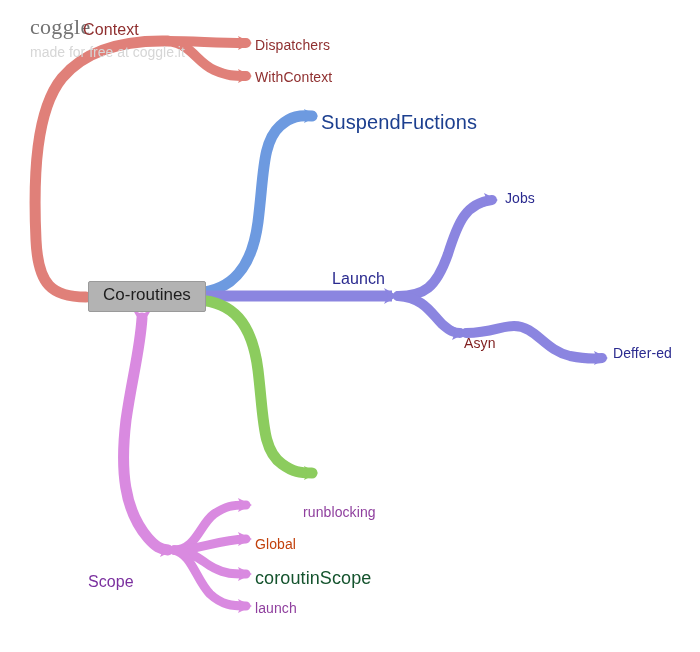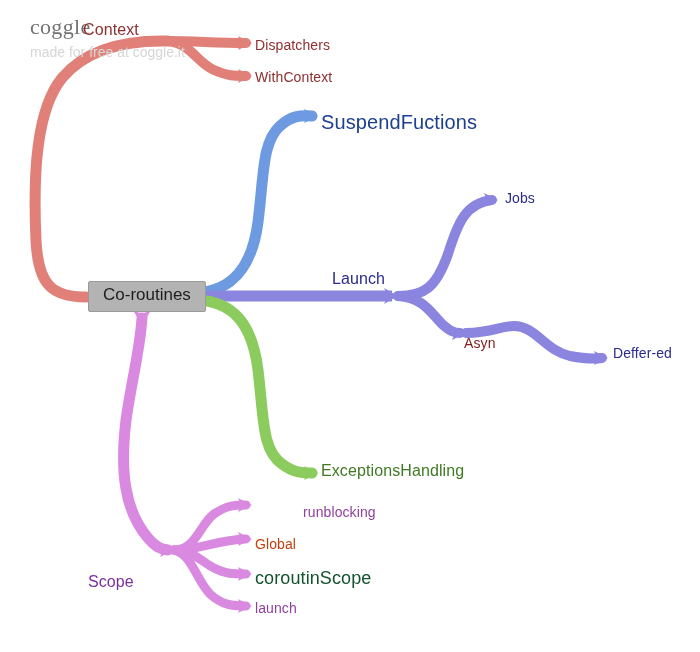--- a/index.html
+++ b/index.html
@@ -164,21 +164,20 @@
   <div class="node-label" style="left:321px; top:112px; font-size:20px; color:#1c3f8f;">SuspendFuctions</div>
 
   <div class="node-label" style="left:332px; top:271px; font-size:16px; color:#2a2a8f;">Launch</div>
 
   <div class="node-label" style="left:505px; top:191px; font-size:14px; color:#2a2a8f;">Jobs</div>
 
   <div class="node-label" style="left:464px; top:336px; font-size:14px; color:#7f1d1d;">Asyn</div>
 
   <div class="node-label" style="left:613px; top:346px; font-size:14px; color:#2a2a8f;">Deffer-ed</div>
 
-  <div class="node-label" style="left:321px; top:463px; font-size:16px; color:#3f7a22;">ExceptionsHandling</div>
 
   <div class="node-label" style="left:88px; top:574px; font-size:16px; color:#7a2f9e;">Scope</div>
 
   <div class="node-label" style="left:255px; top:505px; font-size:14px; color:#8f3f9e;margin-left:48px;">runblocking</div>
 
   <div class="node-label" style="left:255px; top:537px; font-size:14px; color:#c2410c;">Global</div>
 
   <div class="node-label" style="left:255px; top:569px; font-size:18px; color:#14532d;">coroutinScope</div>
 
   <div class="node-label" style="left:255px; top:601px; font-size:14px; color:#8f3f9e;">launch</div>

